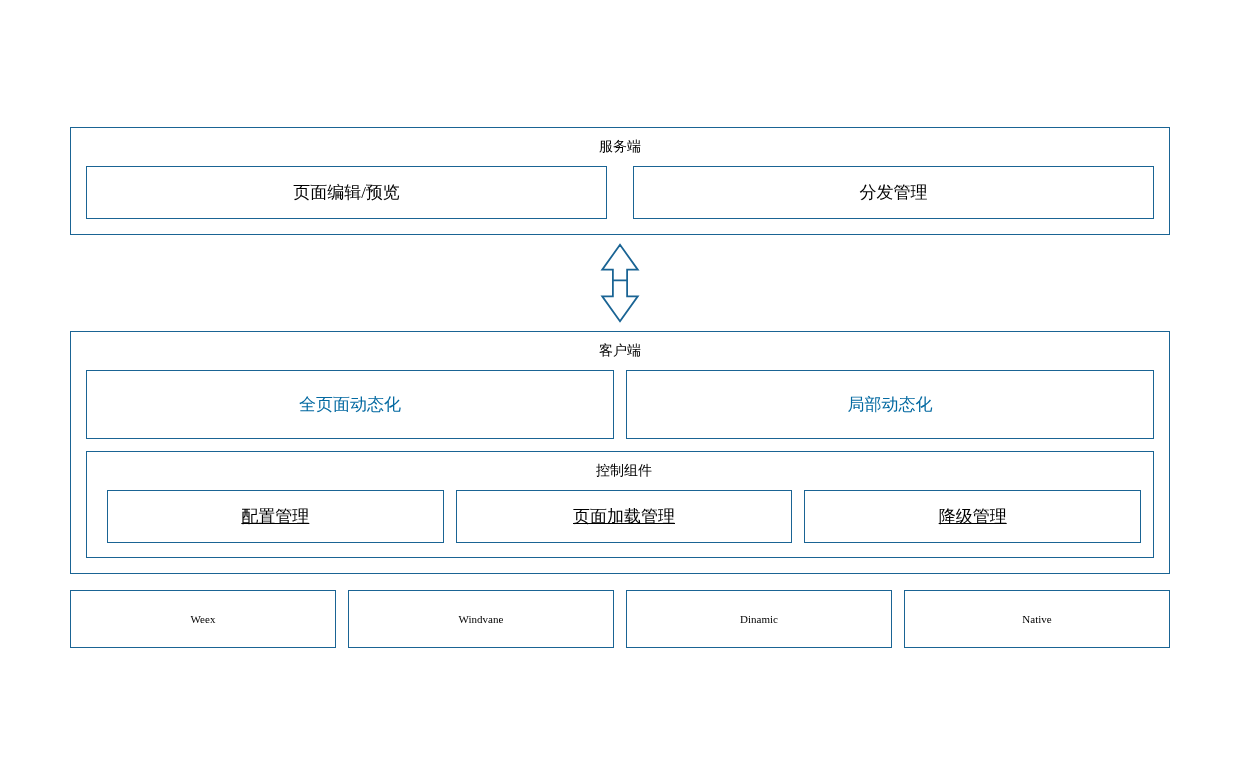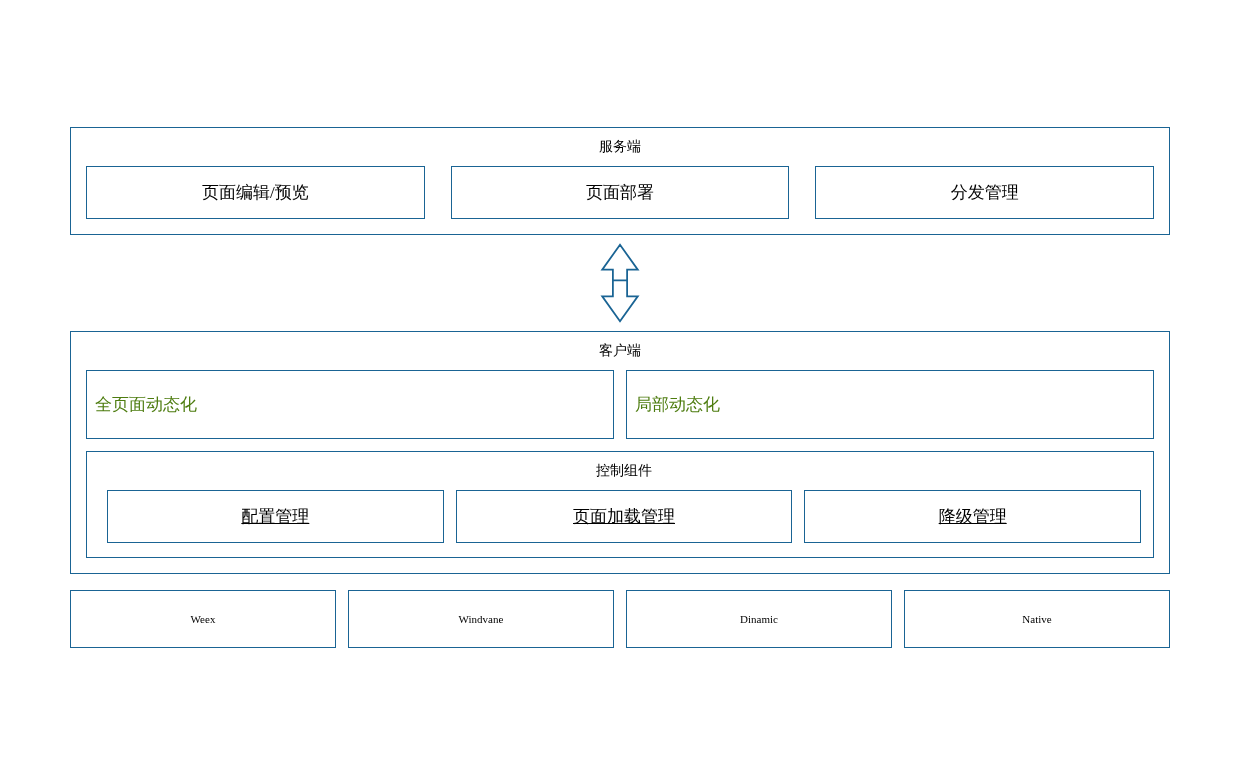--- a/index.html
+++ b/index.html
@@ -84,23 +84,24 @@
     }
 
     .dynamic-row {
       display: flex;
       gap: 12px;
     }
 
     .dynamic-box {
       border: 1.5px solid #1a6494;
       flex: 1;
+      text-align: center;
       padding: 22px 8px;
       font-size: 17px;
-      color: #4d7c0f;
+      color: #0369a1;
     }
 
     
     .control-block {
       border: 1.5px solid #1a6494;
       padding: 10px 12px 14px 20px;
     }
 
     .control-inner-row {
       display: flex;
@@ -129,21 +130,20 @@
   </style>
 </head>
 <body>
 
 <div class="diagram-container">
 
   <div class="server-block">
     <div class="block-title">服务端</div>
     <div class="inner-boxes-row">
       <div class="inner-box">页面编辑/预览</div>
-      <div class="inner-box">页面部署</div>
       <div class="inner-box">分发管理</div>
     </div>
   </div>
 
   <div class="arrow-connector">
     <svg class="double-arrow-svg" viewBox="0 0 80 90" xmlns="http://www.w3.org/2000/svg">
 
       <polygon points="40,2 60,30 48,30 48,48 32,48 32,30 20,30" fill="white" stroke="#1a6494" stroke-width="2"></polygon>
 
       <polygon points="40,88 60,60 48,60 48,42 32,42 32,60 20,60" fill="white" stroke="#1a6494" stroke-width="2"></polygon>

